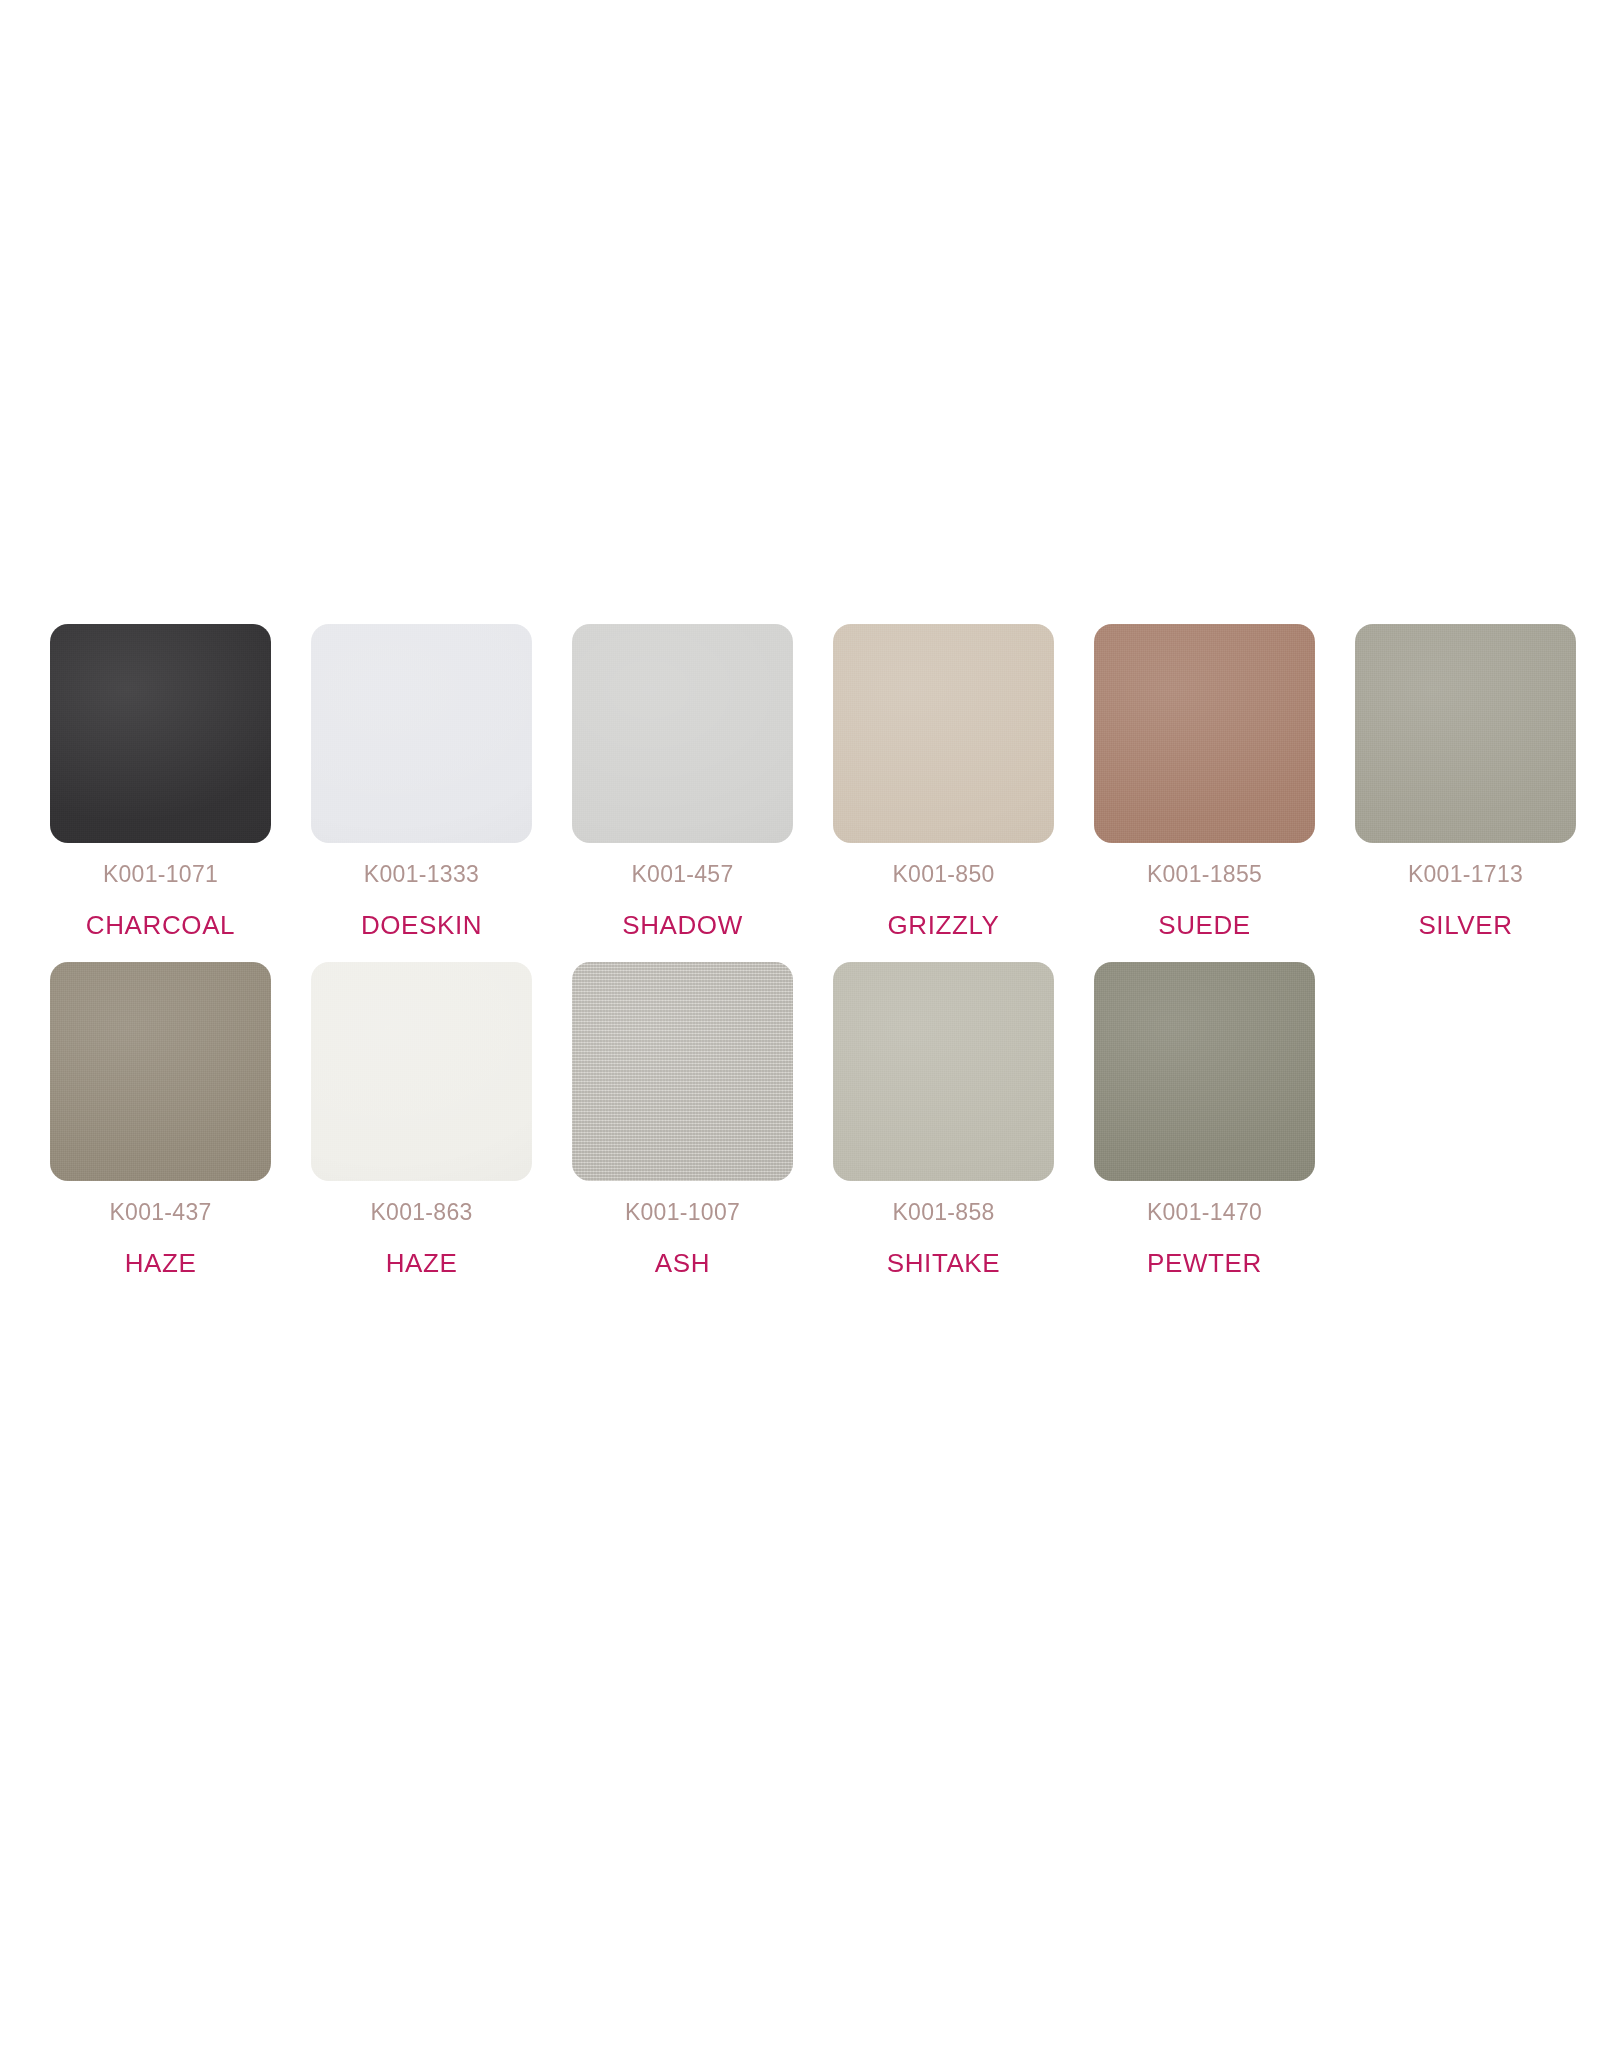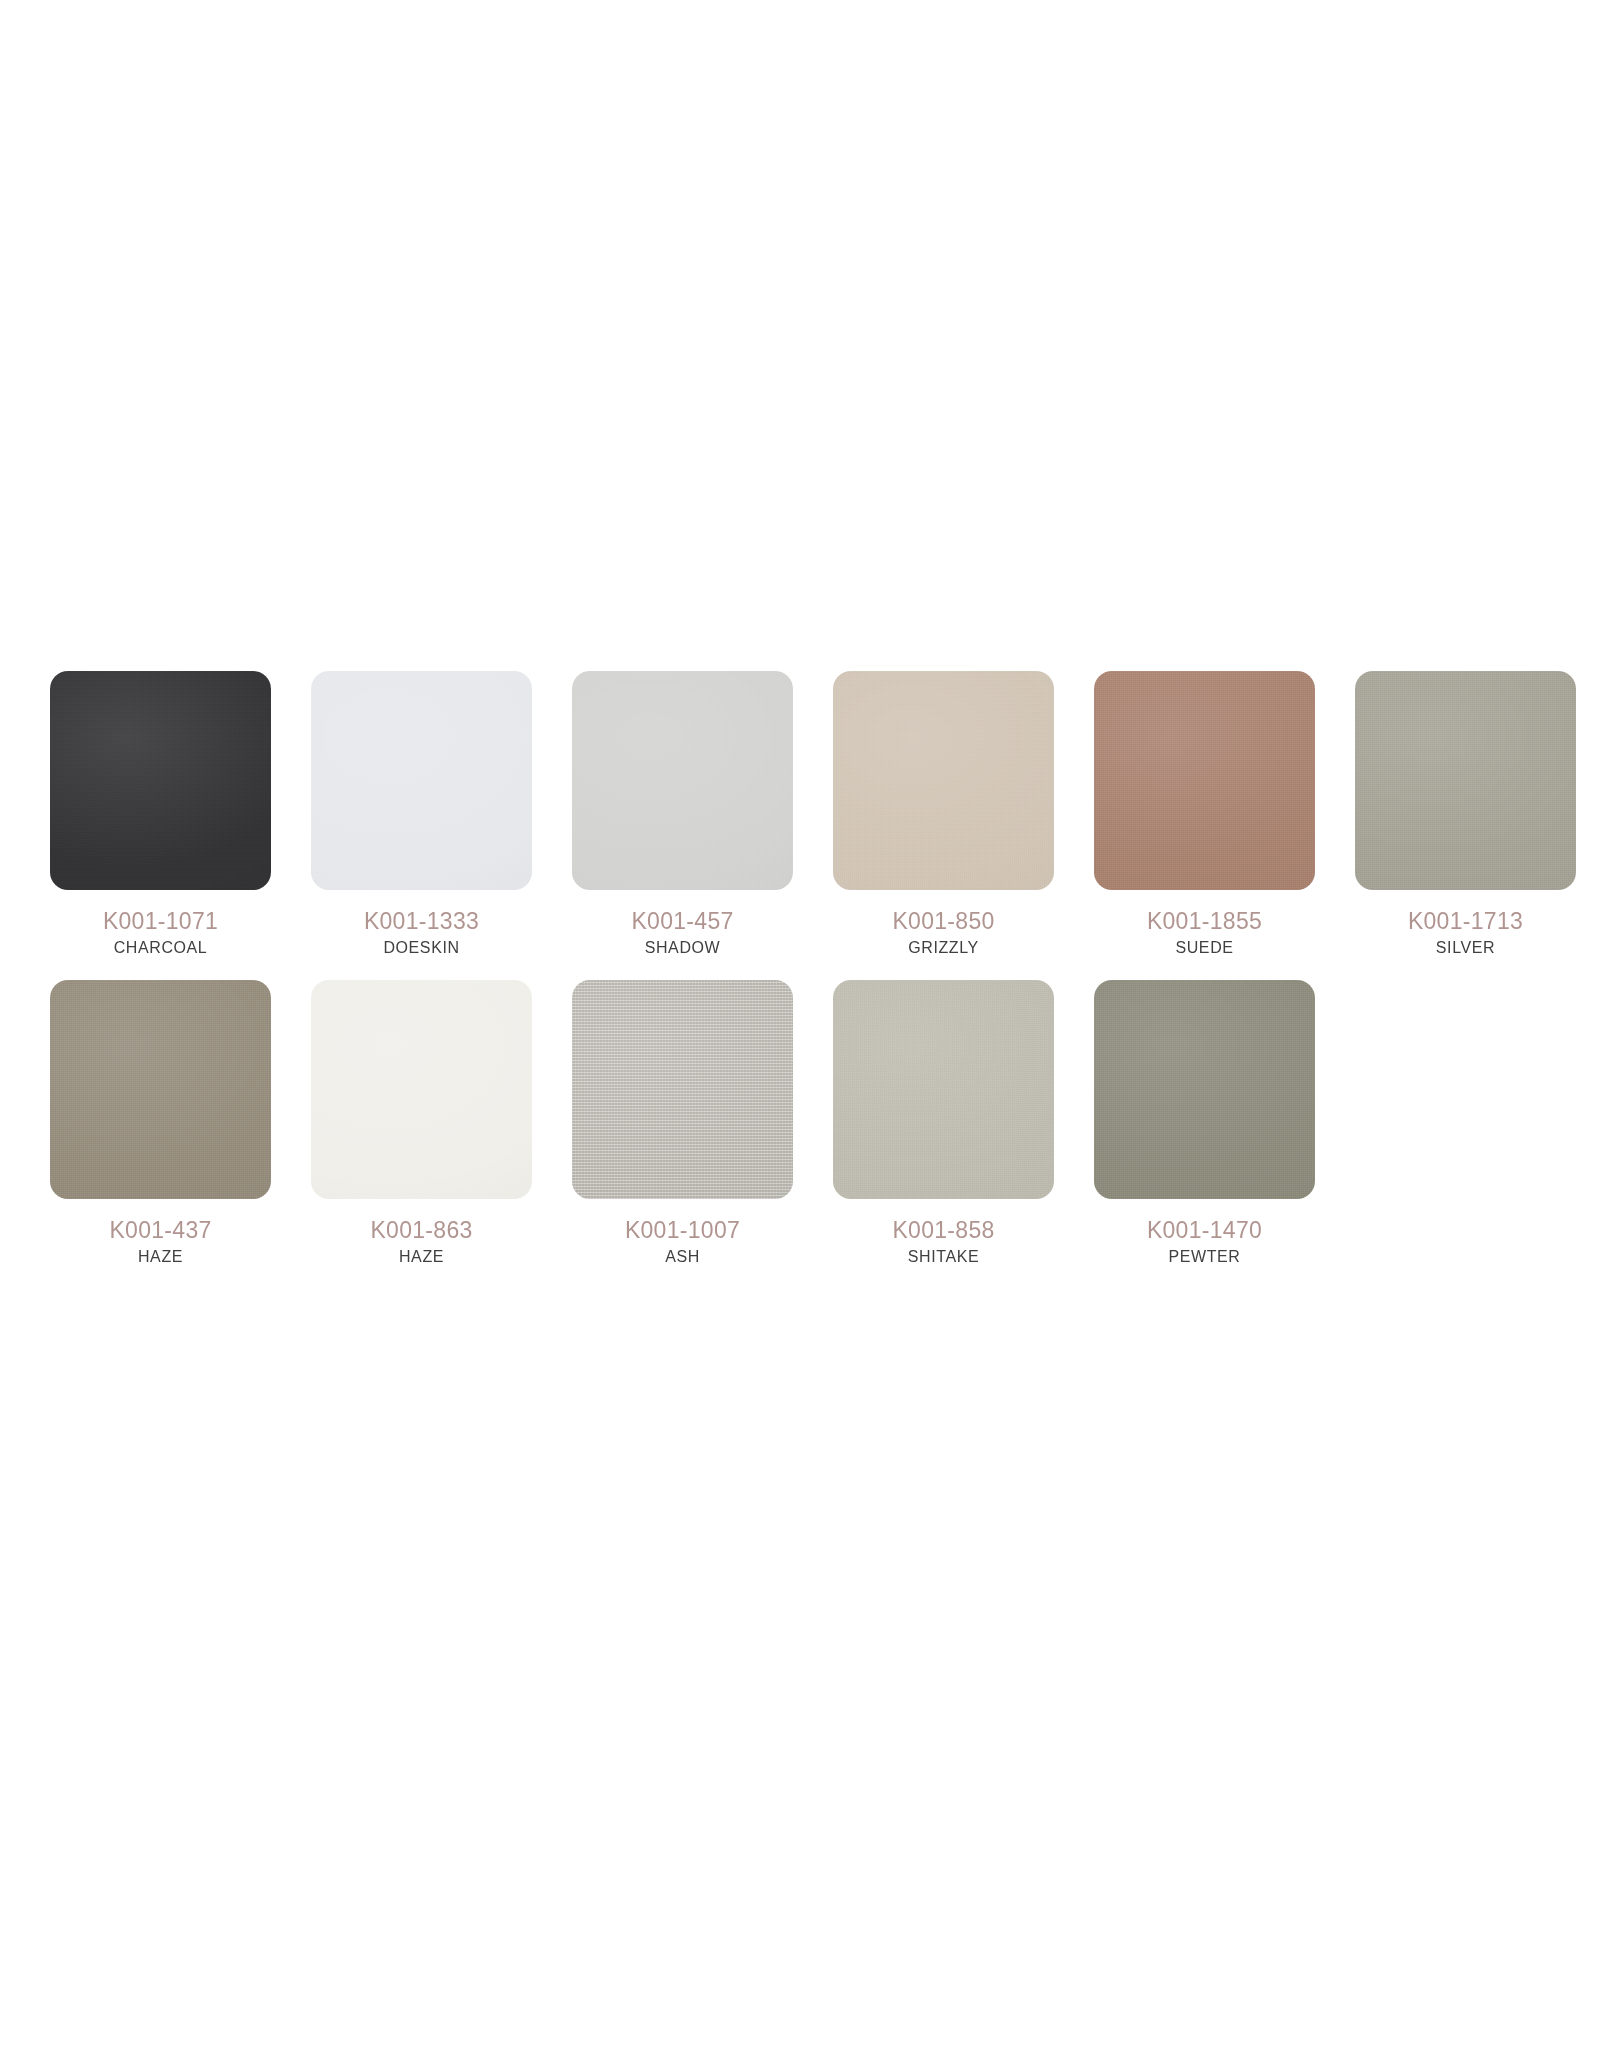--- a/index.html
+++ b/index.html
@@ -20,21 +20,21 @@
     position: relative;
     width: 1600px;
     height: 2048px;
     background: #ffffff;
   }
 
   
   .swatch-grid {
     position: absolute;
     left: 0;
-    top: 671px;
+    top: 624px;
     width: 1600px;
     display: flex;
     flex-direction: column;
     gap: 24px;
   }
 
   .swatch-row {
     display: flex;
     flex-direction: row;
     justify-content: flex-start;
@@ -117,26 +117,26 @@
     font-family: "Liberation Sans", sans-serif;
     font-size: 23px;
     font-weight: 400;
     letter-spacing: 0.3px;
     color: #b09490;
     white-space: nowrap;
   }
 
   .swatch-name {
     display: block;
-    margin-top: 7px;
+    margin-top: 26px;
     font-family: "Liberation Sans", sans-serif;
-    font-size: 16px;
+    font-size: 26px;
     font-weight: 400;
     letter-spacing: 0.6px;
-    color: #404040;
+    color: #be185d;
     white-space: nowrap;
   }
 </style>
 </head>
 <body>
 
 <div class="sheet">
   <div class="swatch-grid" id="swatch-grid">
       <div class="swatch-row">
         <div class="swatch-cell">

